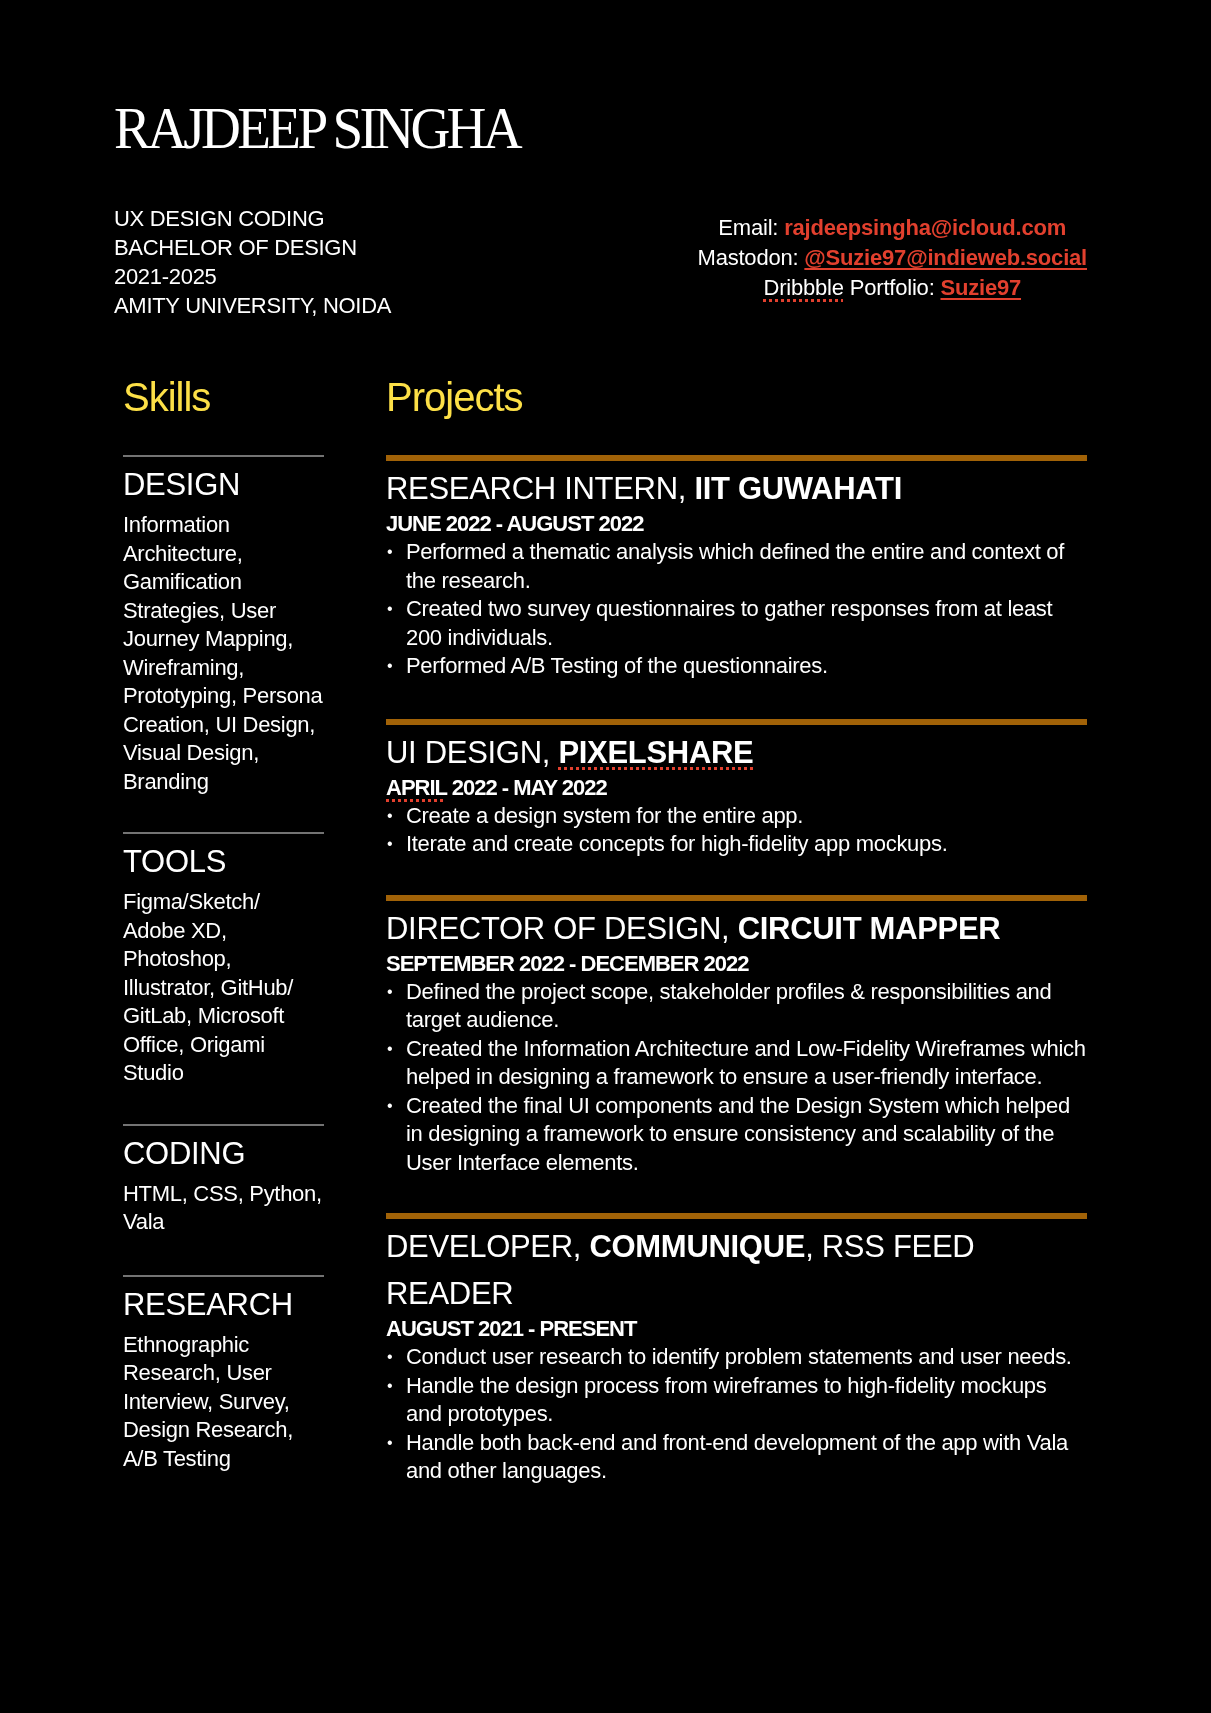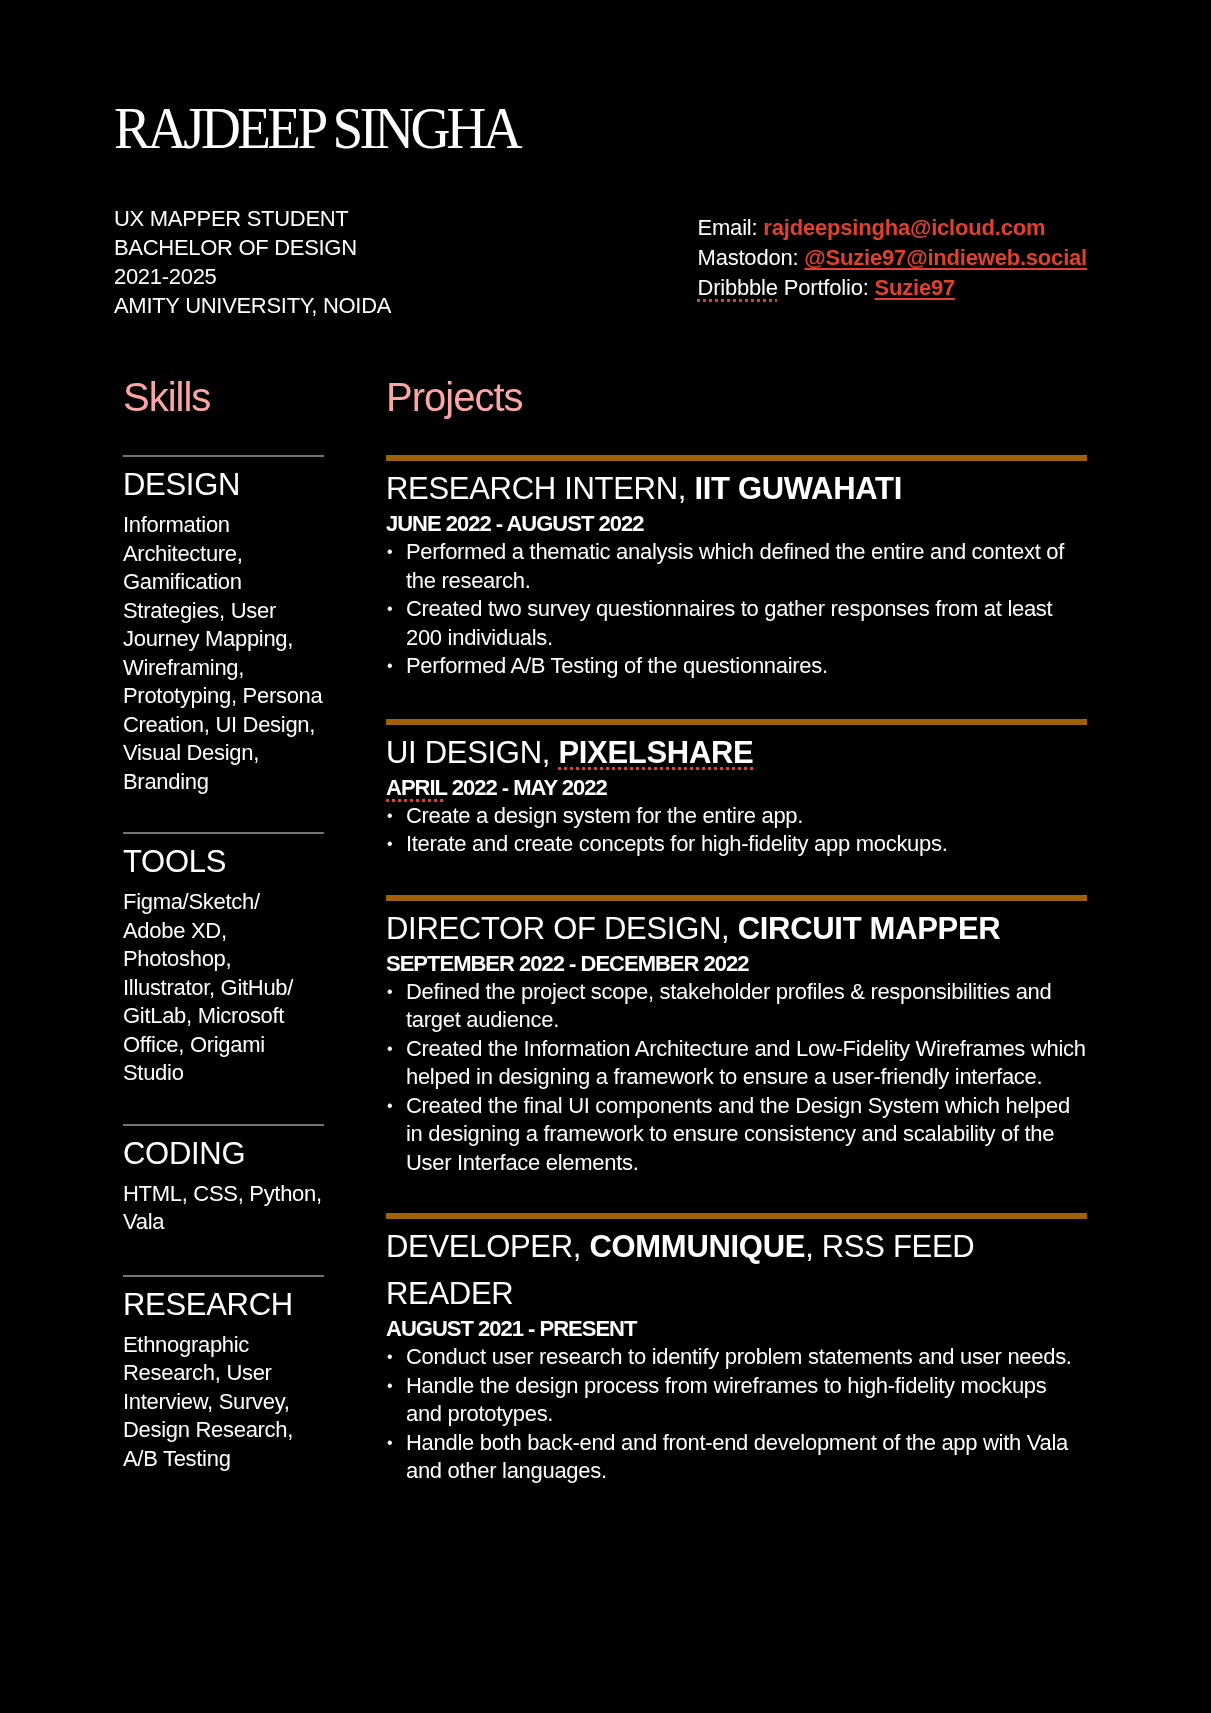--- a/index.html
+++ b/index.html
@@ -34,36 +34,36 @@
       top: 204px;
       font-size: 22px;
       line-height: 29px;
       letter-spacing: -0.3px;
     }
     .edu div { white-space: nowrap; }
     .contact {
       position: absolute;
       right: 124px;
       top: 213px;
-      text-align: left;
+      text-align: center;
       font-size: 22px;
       line-height: 30px;
       letter-spacing: -0.2px;
     }
     .contact .row { white-space: nowrap; }
     .accent { color: #e2402e; font-weight: bold; }
     .link { text-decoration: underline; text-underline-offset: 3px; }
     .spell {
       text-decoration: underline dotted #e2402e;
       text-decoration-thickness: 3px;
       text-underline-offset: 4px;
     }
     .section-title {
       position: absolute;
-      color: #fca5a5;
+      color: #fde047;
       font-size: 40px;
       letter-spacing: -1px;
       line-height: 1;
       margin: 0;
       font-weight: normal;
     }
     .skills-title { left: 123px; top: 377px; }
     .projects-title { left: 386px; top: 377px; }
 
     .skills {
@@ -135,21 +135,21 @@
       top: 0;
       font-size: 16px;
     }
   </style>
 </head>
 <body>
 
 <h1 class="name">RAJDEEP SINGHA</h1>
 
 <div class="edu">
-  <div>UX MAPPER STUDENT</div>
+  <div>UX DESIGN CODING</div>
   <div>BACHELOR OF DESIGN</div>
   <div>2021-2025</div>
   <div>AMITY UNIVERSITY, NOIDA</div>
 </div>
 
 <div class="contact">
   <div class="row">
     <span>Email:</span>
     <span class="accent">rajdeepsingha@icloud.com</span>
   </div>

